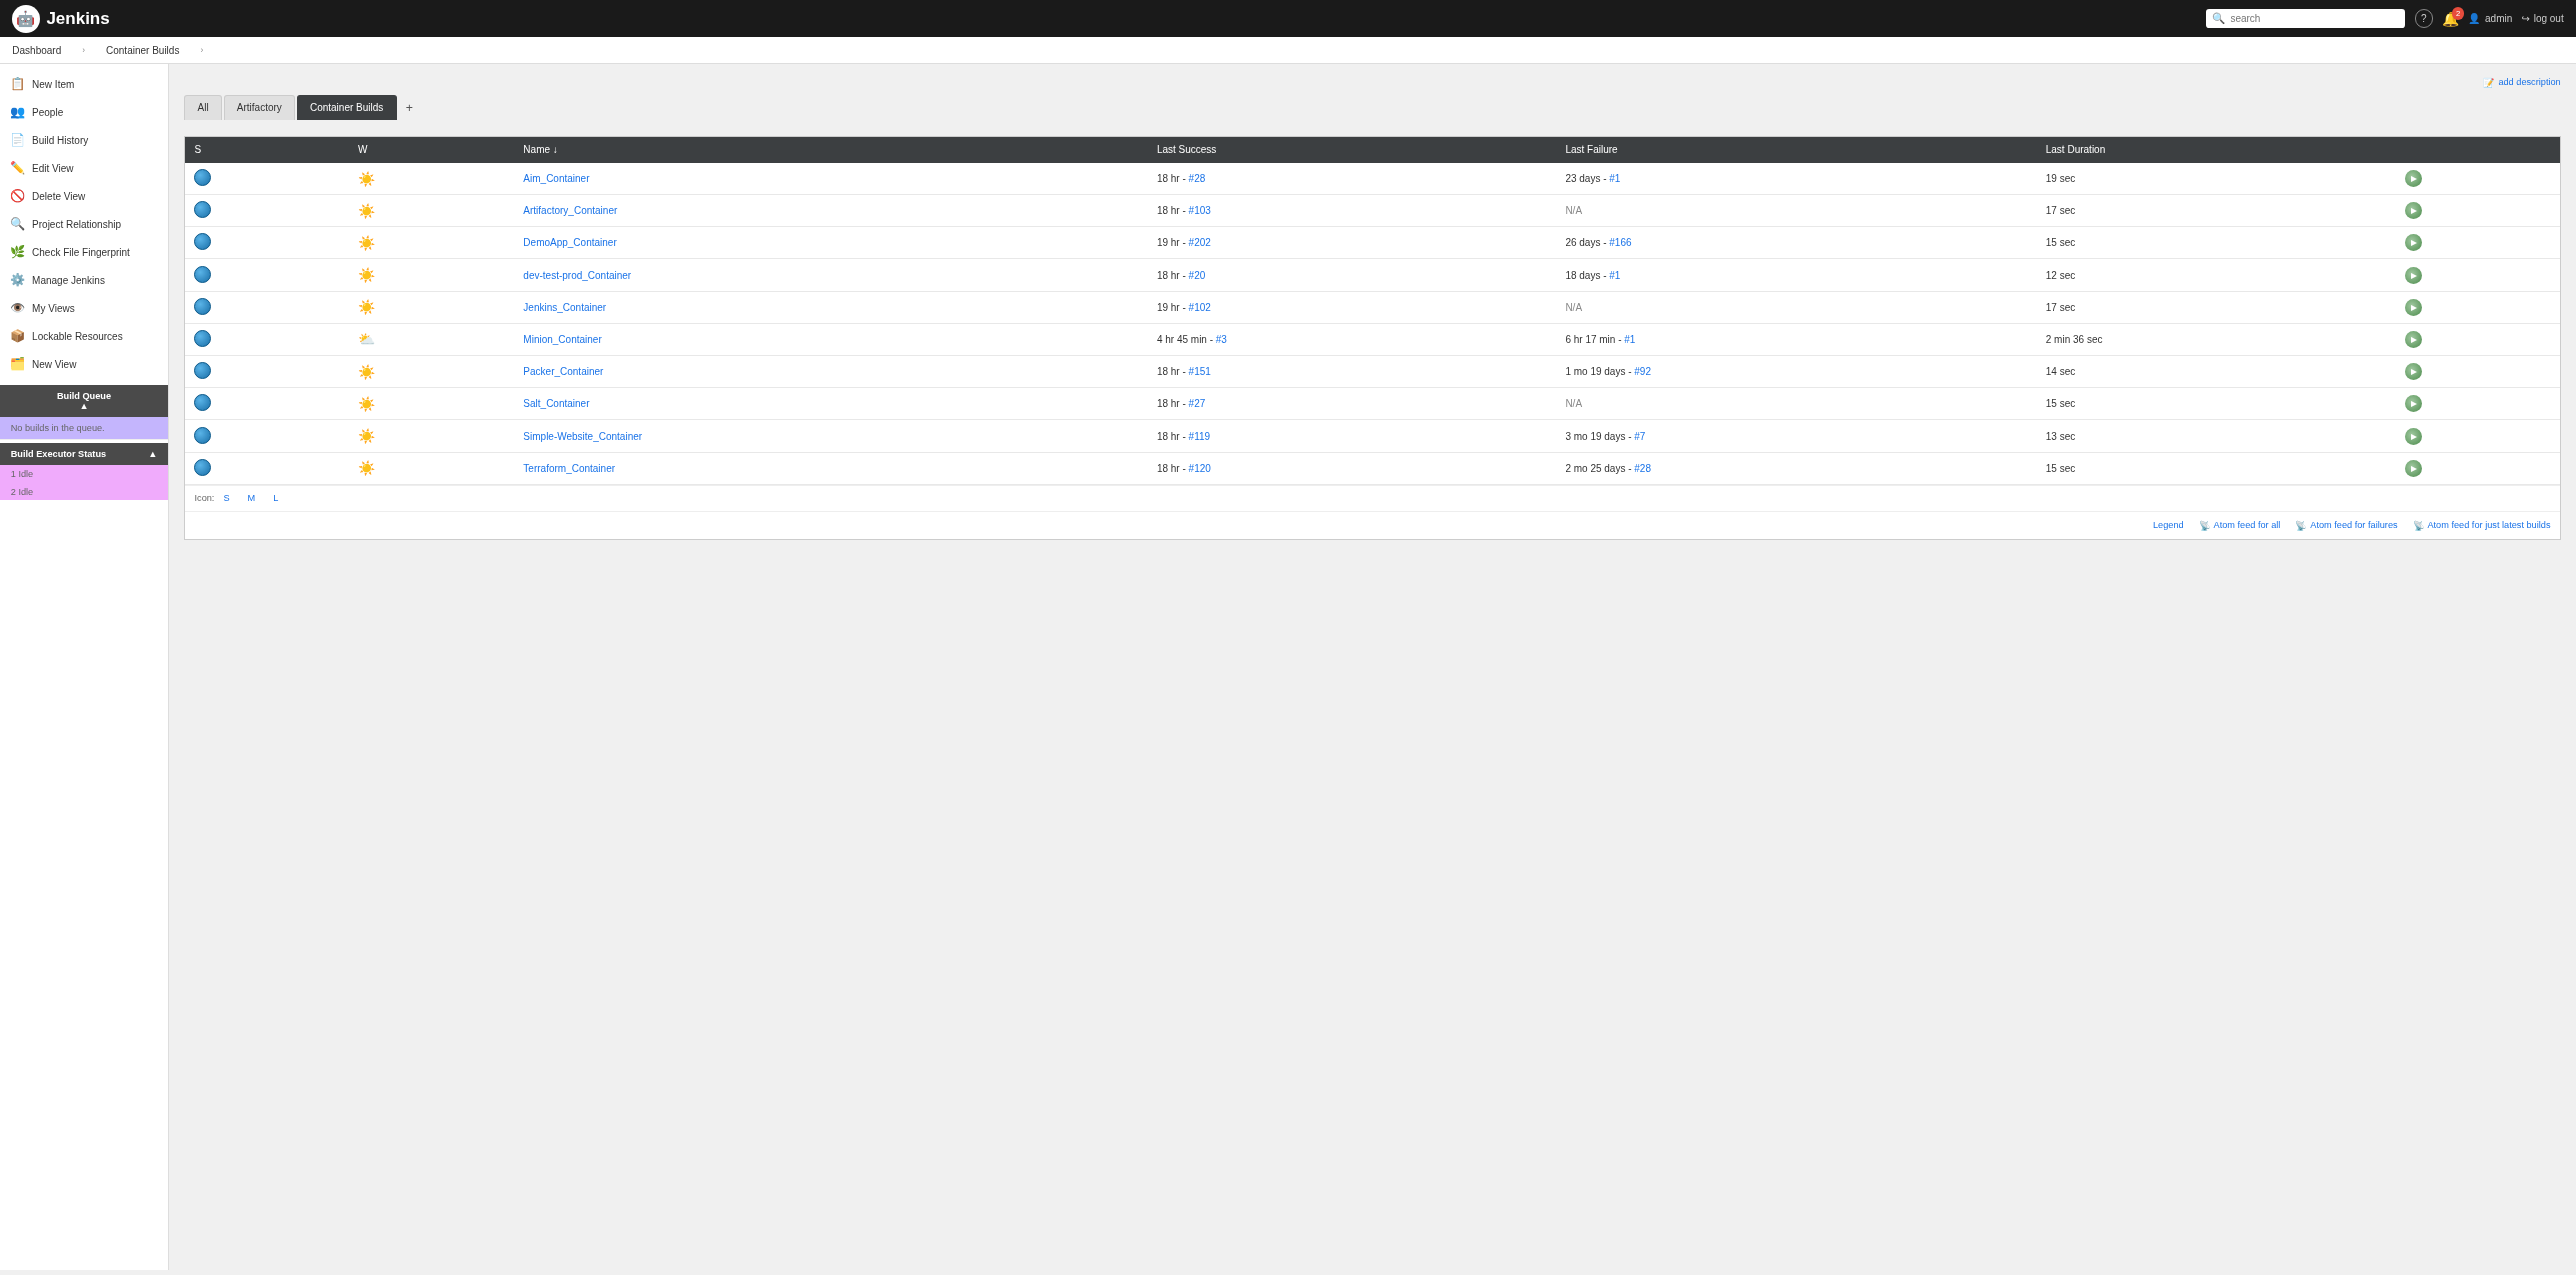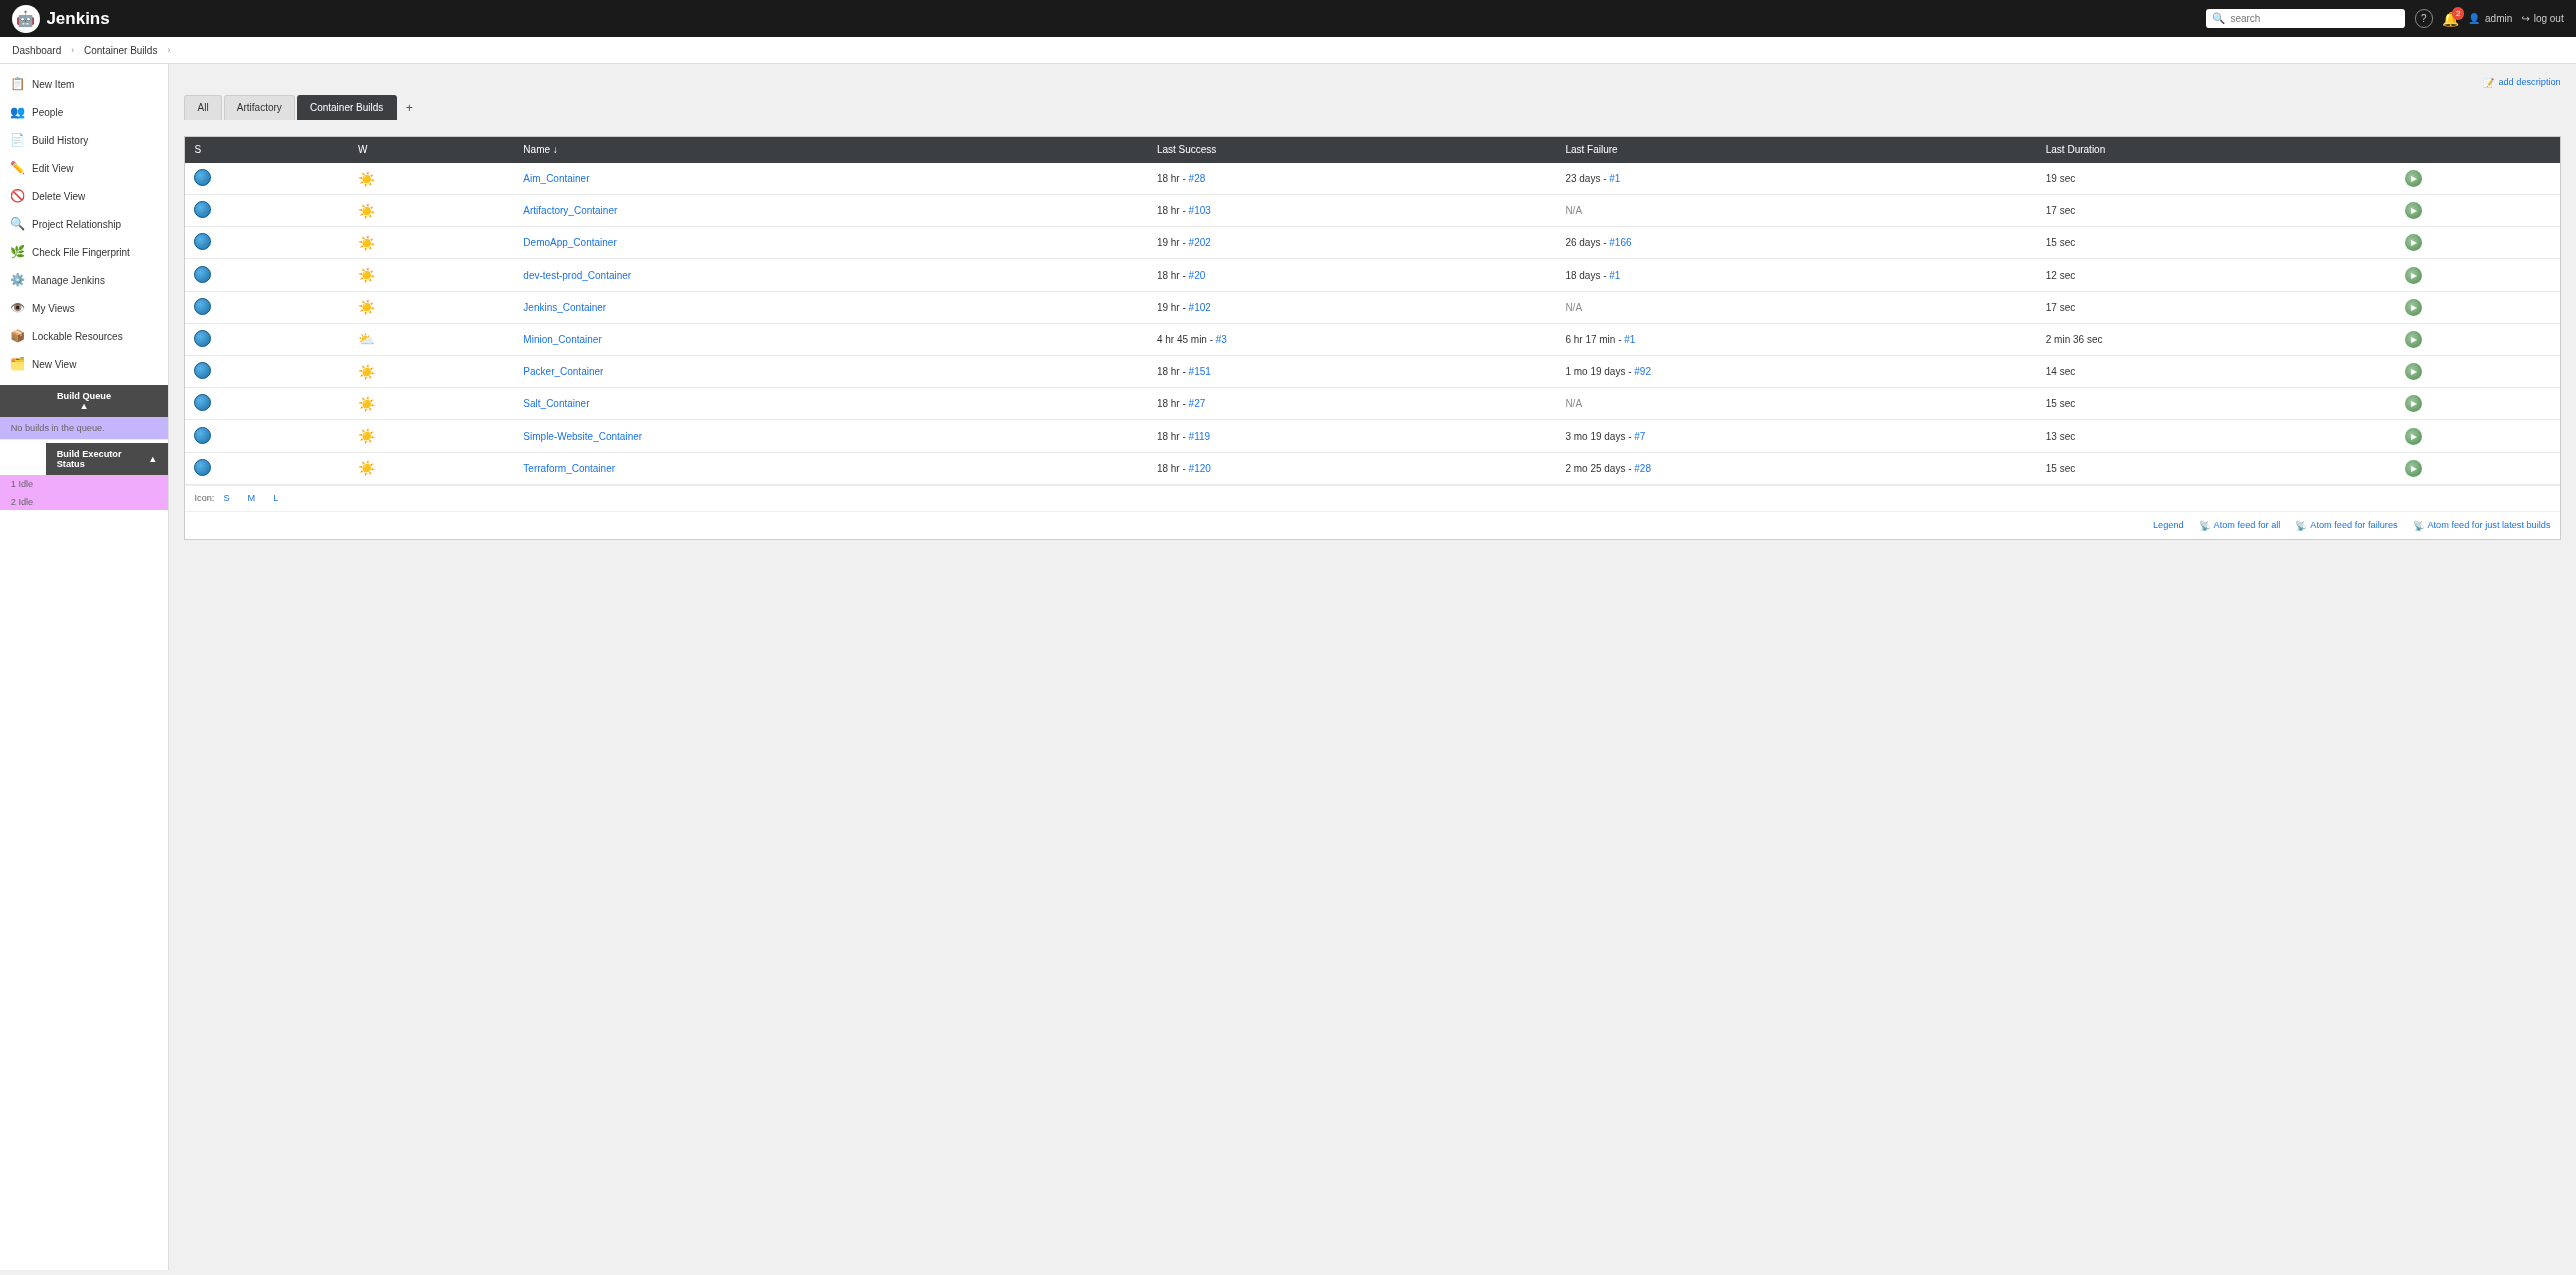--- a/index.html
+++ b/index.html
@@ -106,21 +106,21 @@
       background: none;
       border: none;
     }
 
     
     .breadcrumb {
       background: #fff;
       padding: 7.7px 12.3px;
       display: flex;
       align-items: center;
-      gap: 10px;
+      gap: 21px;
       font-size: 10px;
       border-bottom: 0.8px solid #ddd;
     }
     .breadcrumb a { color: #333; text-decoration: none; }
     .breadcrumb-sep { color: #888; font-size: 8.4px; }
 
     
     .layout {
       display: flex;
       min-height: calc(100vh - 69px);
@@ -169,21 +169,20 @@
       background: #4a4a4a;
       color: #fff;
       padding: 6.1px 10.7px;
       font-size: 9.2px;
       font-weight: bold;
       display: flex;
       justify-content: space-between;
       align-items: center;
       margin-top: 3.1px;
       cursor: pointer;
-      margin-left: 46px;
     }
     .executor-item {
       padding: 3.8px 10.7px;
       font-size: 9.2px;
       color: #666;
       background: #f0abfc;
     }
 
     
     .main {

